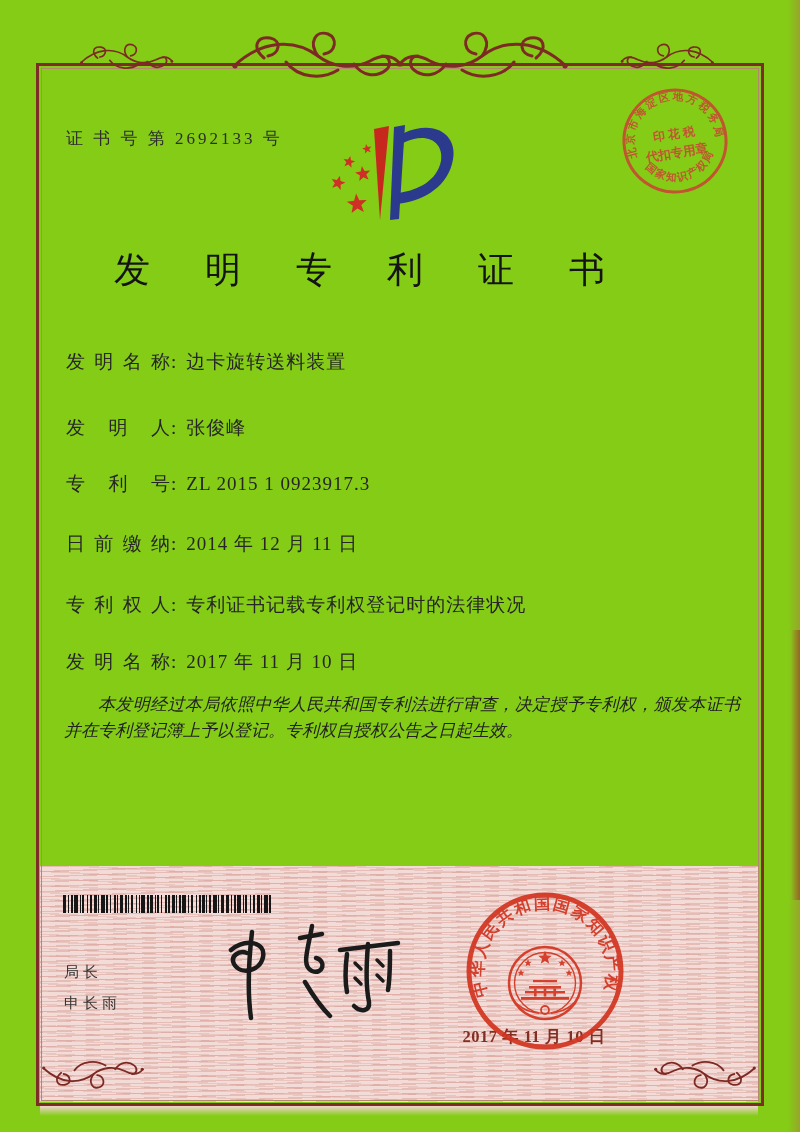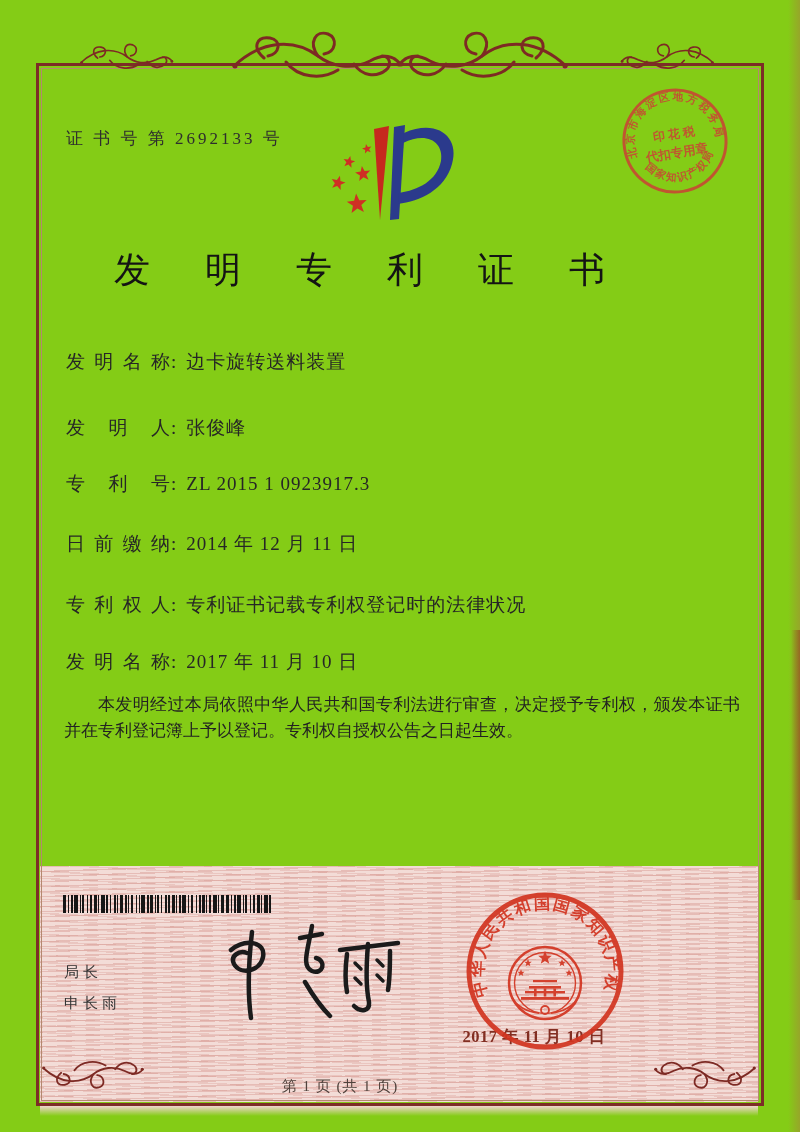--- a/index.html
+++ b/index.html
@@ -22,21 +22,21 @@
     background:linear-gradient(to bottom,#f0d5cf,rgba(255,255,255,0));}
   
   .cert-no{position:absolute;left:66px;top:127px;font-size:17px;letter-spacing:3px;color:#2e2e2e;}
   .title{position:absolute;left:36px;top:246px;width:700px;padding-right:30px;box-sizing:border-box;
     text-align:center;font-size:36px;font-weight:normal;letter-spacing:23px;color:#141414;}
   .field-row{position:absolute;left:66px;font-size:19px;color:#262626;white-space:nowrap;}
   .flabel{display:inline-block;width:104px;text-align:justify;text-align-last:justify;}
   .fcolon{margin-left:1px;}
   .fvalue{margin-left:10px;letter-spacing:1px;}
   .paras{position:absolute;left:64px;top:692px;width:676px;font-size:17px;line-height:25.5px;color:#222;}
-  .paras p{margin:0 0 3px 0;text-indent:2em;text-align:justify;}
+  .paras p{margin:0 0 3px 0;text-indent:2em;text-align:justify;font-style:italic;}
   .director{position:absolute;left:64px;top:957px;font-size:15px;color:#333;letter-spacing:4px;line-height:31px;}
   .seal-date{position:absolute;left:458px;top:1026px;width:152px;text-align:center;
     font-size:16.5px;font-weight:bold;color:#822e22;letter-spacing:.5px;}
   .page-footer{position:absolute;left:240px;top:1077px;width:200px;text-align:center;
     font-size:15px;color:#4f423c;letter-spacing:1px;}
   
   .gfx{position:absolute;left:0;top:0;width:800px;height:1132px;pointer-events:none;}
   
   .edge-shade{position:absolute;right:0;top:0;bottom:0;width:12px;
     background:linear-gradient(to right,rgba(0,0,0,0),rgba(186,94,78,.35));}
@@ -82,21 +82,20 @@
     <p>本发明经过本局依照中华人民共和国专利法进行审查，决定授予专利权，颁发本证书并在专利登记簿上予以登记。专利权自授权公告之日起生效。</p>
   </div>
 
   <div class="director">
     <div>局长</div>
     <div>申长雨</div>
   </div>
 
   <div class="seal-date">2017 年 11 月 10 日</div>
 
-  <div class="page-footer">第 1 页 (共 1 页)</div>
 
   <svg class="gfx" xmlns="http://www.w3.org/2000/svg">
     <defs>
       <path id="star5" d="M0,-10 L2.47,-3.40 L9.51,-3.09 L3.99,1.30 L5.88,8.09 L0,4.2 L-5.88,8.09 L-3.99,1.30 L-9.51,-3.09 L-2.47,-3.40 Z"></path>
       <g id="flo" stroke="#7d2a24" stroke-width="3" fill="none" stroke-linecap="round">
         <path d="M2,30 C30,4 62,2 86,20 C100,31 120,34 138,25 C152,17 162,20 168,28"></path>
         <path d="M86,20 C76,6 84,-6 96,-2 C106,2 104,16 92,18"></path>
         <path d="M32,22 C20,12 24,0 38,2 C50,4 48,18 36,20"></path>
         <path d="M54,26 C66,42 90,44 106,34"></path>
         <path d="M122,28 C130,40 144,42 154,34 C160,29 158,20 150,20"></path>

